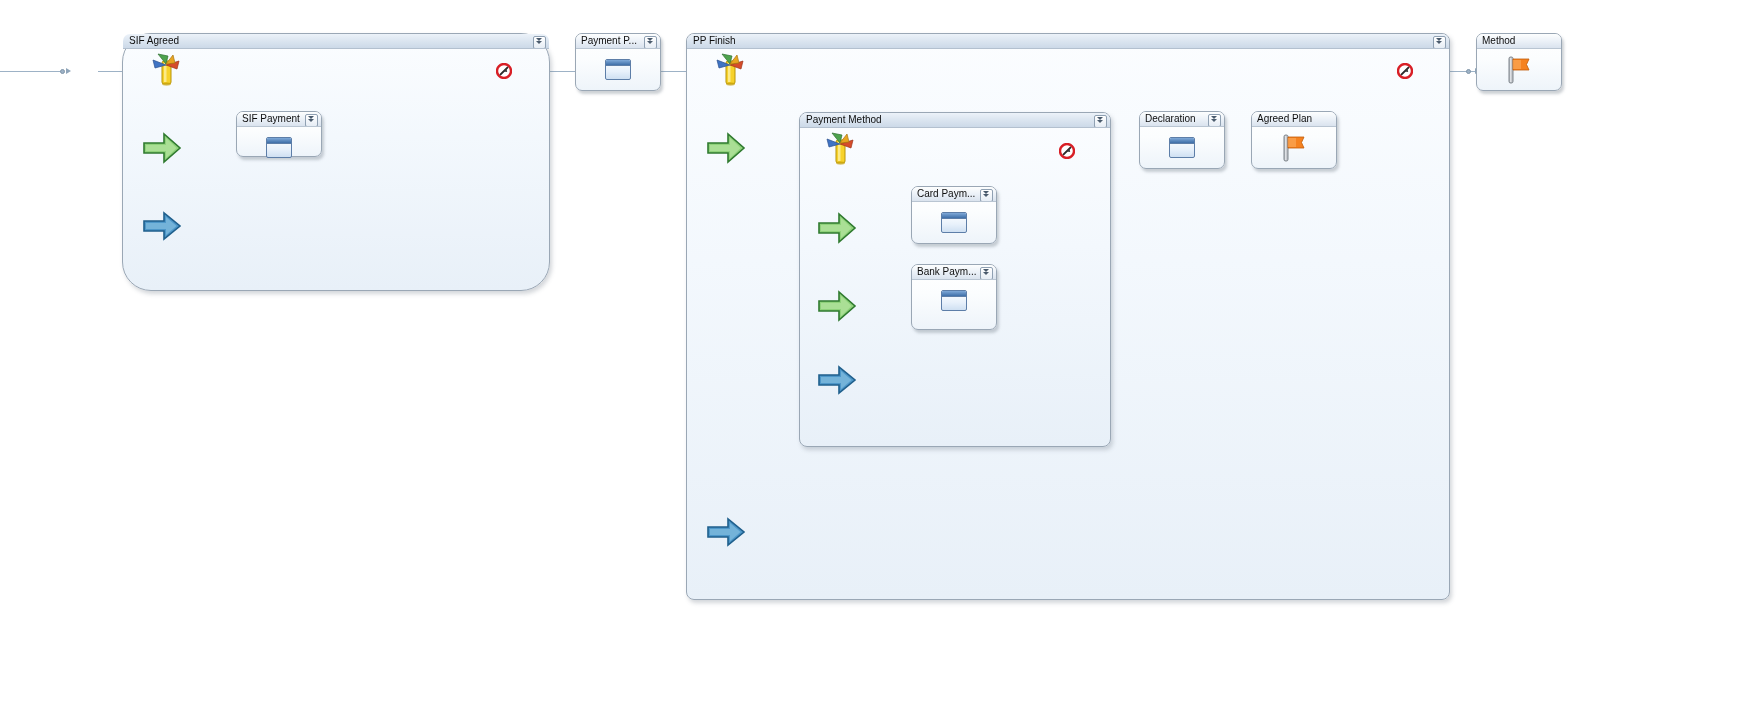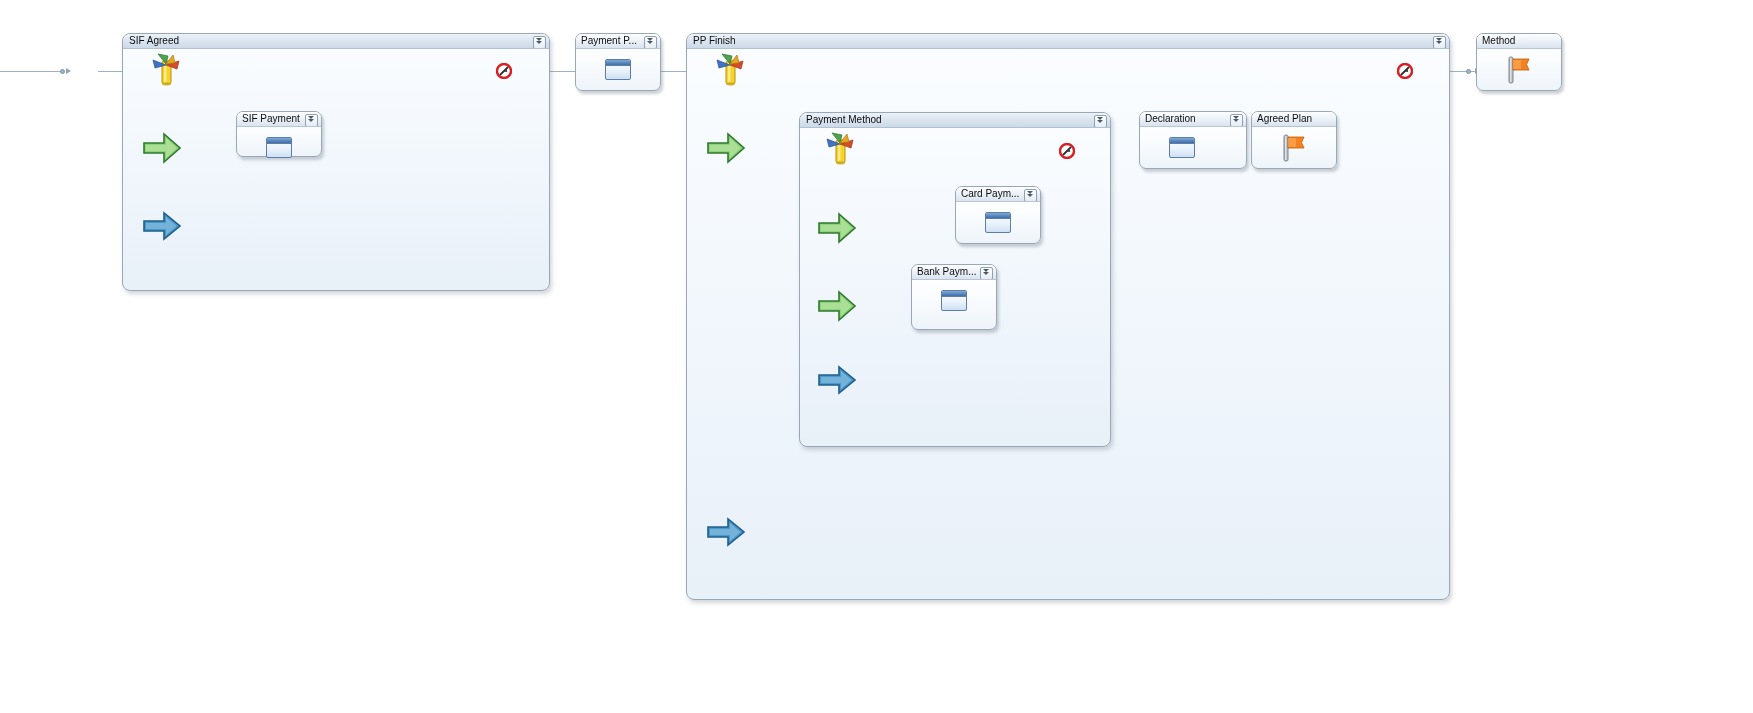--- a/index.html
+++ b/index.html
@@ -207,21 +207,21 @@
 
     <div class="line-h" style="left:748px;top:531px;width:657px;"></div>
     <div class="line-v" style="left:1404px;top:80px;height:451px;"></div>
     <div class="arrowhead up" style="left:1401px;top:76px;"></div>
 
     <div class="line-h" style="left:1412px;top:71px;width:64px;"></div>
     <div class="dot" style="left:1466px;top:69px;"></div>
     <div class="arrowhead" style="left:1475px;top:68px;"></div>
   </div>
 
-  <div class="container" style="left:122px;top:33px;width:428px;height:258px;">
+  <div class="container" style="left:122px;top:33px;width:428px;height:258px;border-radius:29px;">
     <div class="title">
       <span>SIF Agreed</span>
       <span class="chev"></span>
     </div>
   </div>
 
   <div class="container" style="left:686px;top:33px;width:764px;height:567px;">
     <div class="title">
       <span>PP Finish</span>
       <span class="chev"></span>
@@ -352,41 +352,41 @@
   <div class="node" style="left:575px;top:33px;width:86px;height:58px;">
     <div class="title">
       <span>Payment P...</span>
       <span class="chev"></span>
     </div>
     <div class="body">
       <div class="icon ico-window" style="left:29px;top:10px;"></div>
     </div>
   </div>
 
-  <div class="node" style="left:911px;top:186px;width:86px;height:58px;margin-left:44px;">
+  <div class="node" style="left:911px;top:186px;width:86px;height:58px;">
     <div class="title">
       <span>Card Paym...</span>
       <span class="chev"></span>
     </div>
     <div class="body">
       <div class="icon ico-window" style="left:29px;top:10px;"></div>
     </div>
   </div>
 
   <div class="node" style="left:911px;top:264px;width:86px;height:66px;">
     <div class="title">
       <span>Bank Paym...</span>
       <span class="chev"></span>
     </div>
     <div class="body">
       <div class="icon ico-window" style="left:29px;top:10px;"></div>
     </div>
   </div>
 
-  <div class="node" style="left:1139px;top:111px;width:108px;height:58px;">
+  <div class="node" style="left:1139px;top:111px;width:86px;height:58px;">
     <div class="title">
       <span>Declaration</span>
       <span class="chev"></span>
     </div>
     <div class="body">
       <div class="icon ico-window" style="left:29px;top:10px;"></div>
     </div>
   </div>
 
   <div class="node" style="left:1251px;top:111px;width:86px;height:58px;">

